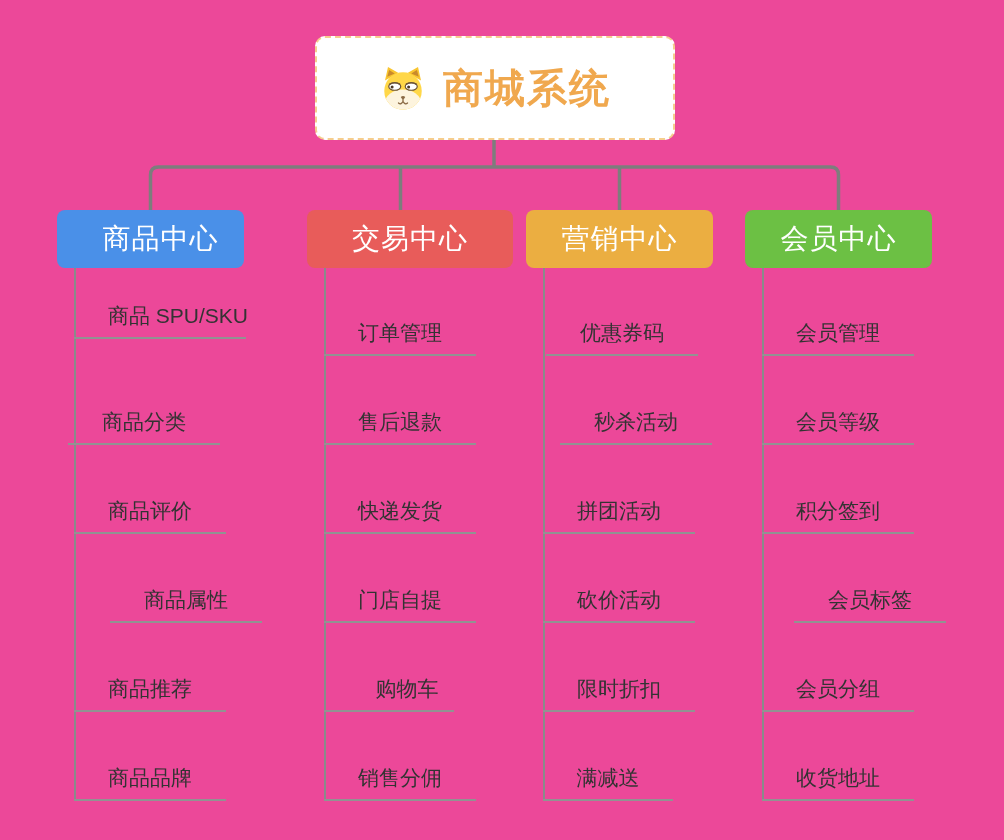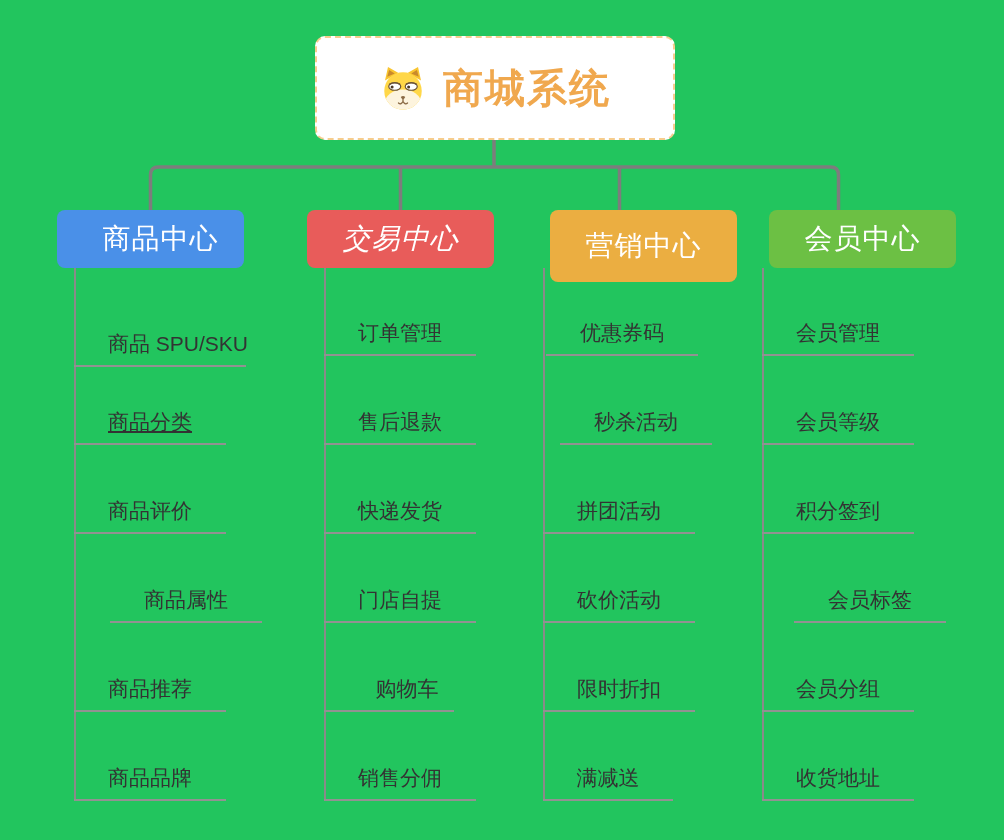--- a/index.html
+++ b/index.html
@@ -4,21 +4,21 @@
 <style>
   html,body{margin:0;padding:0;}
   body{
     font-family:"Liberation Sans","DejaVu Sans",sans-serif;
     background:#f7f7f7;
   }
   .canvas{
     position:relative;
     width:1004px;height:840px;
     overflow:hidden;
-    background:#22c55e;
+    background:#ec4899;
   }
   .connector-svg{position:absolute;left:0;top:0;pointer-events:none;}
   .root-node{
     position:absolute;
     display:flex;align-items:center;justify-content:center;gap:16px;
     background:#ffffff;
     border:2px dashed #f6cd8d;
     border-radius:10px;
     box-sizing:border-box;
   }
@@ -83,43 +83,43 @@
       <circle cx="39.5" cy="30.5" r="2" fill="#4a3723"></circle>
       <path d="M29 44 q3 -2.5 6 0 q-1.5 3 -3 3 q-1.5 0 -3 -3 Z" fill="#8a6a45"></path>
       <path d="M32 47 v3 M26 52 q3 3 6 -2 q3 5 6 2" fill="none" stroke="#8a6a45" stroke-width="1.8" stroke-linecap="round"></path>
     </svg>
     <span class="root-title">商城系统</span>
   </div>
 
   <div id="branches">
       <div class="branch-header" style="left: 57px; top: 210px; width: 187px; height: 58px; background: rgb(74, 144, 232); padding-left: 20px;">商品中心</div>
       <div class="trunk" style="left: 74px; top: 268px; height: 531px;"></div>
-      <div class="leaf-item" style="left: 74px; top: 321px; width: 172px; height: 46px; padding-left: 36px;">商品 SPU/SKU</div>
-      <div class="leaf-item" style="left: 74px; top: 399px; width: 152px; height: 46px; text-decoration: underline;">商品分类</div>
+      <div class="leaf-item" style="left: 74px; top: 293px; width: 172px; height: 46px; padding-left: 36px;">商品 SPU/SKU</div>
+      <div class="leaf-item" style="left: 68px; top: 399px; width: 152px; height: 46px;">商品分类</div>
       <div class="leaf-item" style="left: 74px; top: 488px; width: 152px; height: 46px; text-align: right;">商品评价</div>
       <div class="leaf-item" style="left: 74px; top: 577px; width: 152px; height: 46px; margin-left: 36px;">商品属性</div>
       <div class="leaf-item" style="left: 74px; top: 666px; width: 152px; height: 46px;">商品推荐</div>
       <div class="leaf-item" style="left: 74px; top: 755px; width: 152px; height: 46px;">商品品牌</div>
-      <div class="branch-header" style="left: 307px; top: 210px; width: 187px; height: 58px; background: rgb(232, 92, 90); font-style: italic;">交易中心</div>
+      <div class="branch-header" style="left: 307px; top: 210px; width: 206px; height: 58px; background: rgb(232, 92, 90);">交易中心</div>
       <div class="trunk" style="left: 324px; top: 268px; height: 531px;"></div>
       <div class="leaf-item" style="left: 324px; top: 310px; width: 152px; height: 46px;">订单管理</div>
       <div class="leaf-item" style="left: 324px; top: 399px; width: 152px; height: 46px;">售后退款</div>
       <div class="leaf-item" style="left: 324px; top: 488px; width: 152px; height: 46px;">快递发货</div>
       <div class="leaf-item" style="left: 324px; top: 577px; width: 152px; height: 46px;">门店自提</div>
       <div class="leaf-item" style="left: 324px; top: 666px; width: 130px; height: 46px; padding-left: 36px;">购物车</div>
       <div class="leaf-item" style="left: 324px; top: 755px; width: 152px; height: 46px;">销售分佣</div>
-      <div class="branch-header" style="left: 526px; top: 210px; width: 187px; height: 72px; background: rgb(235, 174, 65); margin-left: 24px;">营销中心</div>
+      <div class="branch-header" style="left: 526px; top: 210px; width: 187px; height: 58px; background: rgb(235, 174, 65);">营销中心</div>
       <div class="trunk" style="left: 543px; top: 268px; height: 531px;"></div>
       <div class="leaf-item" style="left: 518px; top: 310px; width: 152px; height: 46px; margin-left: 28px;">优惠券码</div>
       <div class="leaf-item" style="left: 543px; top: 399px; width: 152px; height: 46px; margin-left: 17px;">秒杀活动</div>
       <div class="leaf-item" style="left: 543px; top: 488px; width: 152px; height: 46px;">拼团活动</div>
       <div class="leaf-item" style="left: 543px; top: 577px; width: 152px; height: 46px;">砍价活动</div>
       <div class="leaf-item" style="left: 543px; top: 666px; width: 152px; height: 46px;">限时折扣</div>
       <div class="leaf-item" style="left: 543px; top: 755px; width: 130px; height: 46px;">满减送</div>
-      <div class="branch-header" style="left: 745px; top: 210px; width: 187px; height: 58px; background: rgb(108, 192, 68); margin-left: 24px;">会员中心</div>
+      <div class="branch-header" style="left: 745px; top: 210px; width: 187px; height: 58px; background: rgb(108, 192, 68);">会员中心</div>
       <div class="trunk" style="left: 762px; top: 268px; height: 531px;"></div>
       <div class="leaf-item" style="left: 762px; top: 310px; width: 152px; height: 46px;">会员管理</div>
       <div class="leaf-item" style="left: 762px; top: 399px; width: 152px; height: 46px;">会员等级</div>
       <div class="leaf-item" style="left: 762px; top: 488px; width: 152px; height: 46px;">积分签到</div>
       <div class="leaf-item" style="left: 762px; top: 577px; width: 152px; height: 46px; margin-left: 32px;">会员标签</div>
       <div class="leaf-item" style="left: 762px; top: 666px; width: 152px; height: 46px;">会员分组</div>
       <div class="leaf-item" style="left: 762px; top: 755px; width: 152px; height: 46px;">收货地址</div>
     </div>
 
 </div>

